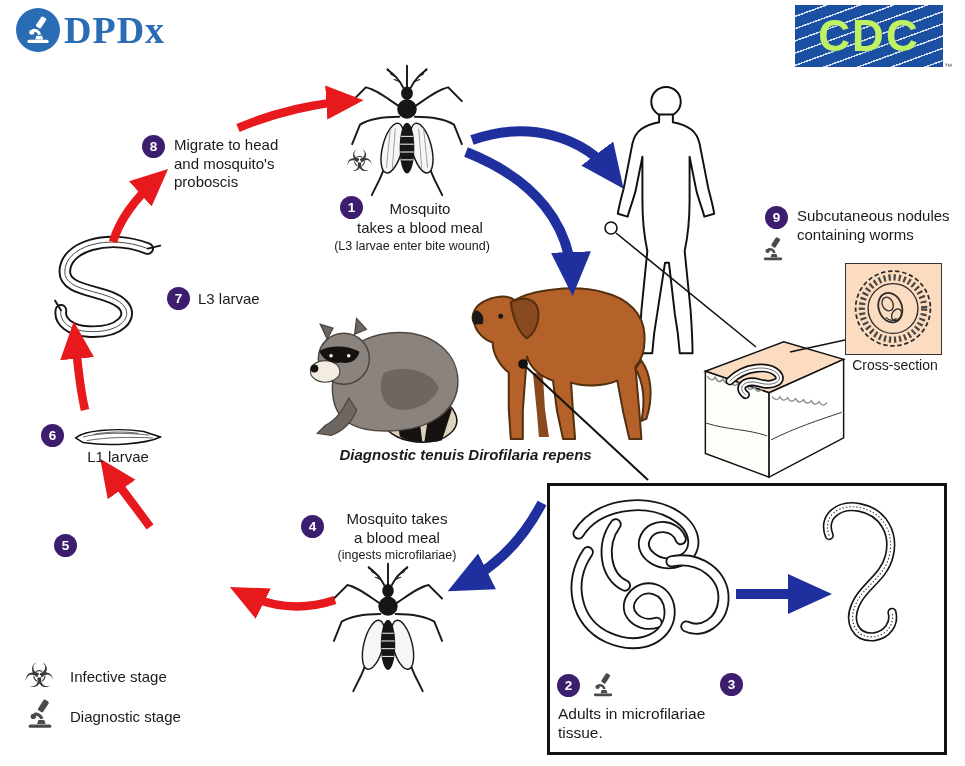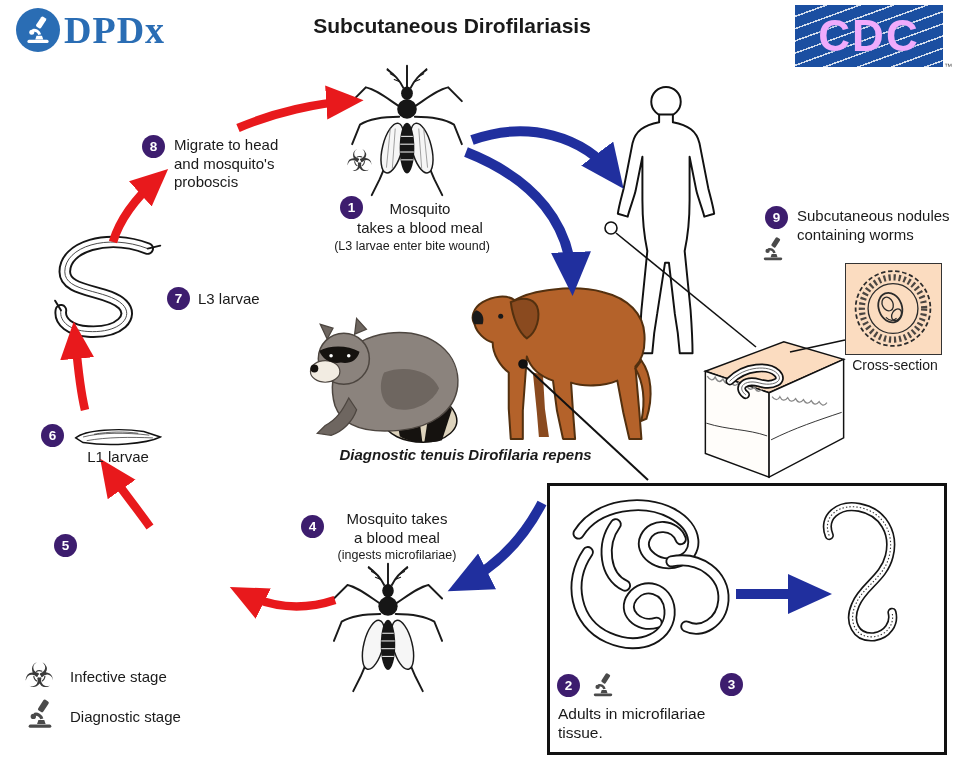--- a/index.html
+++ b/index.html
@@ -18,21 +18,21 @@
   .scope{width:26px;height:26px;z-index:15}
   .title{font-size:21px;font-weight:bold;text-align:center;z-index:15}
   
   .dpdx{display:flex;align-items:center;z-index:15}
   .dpdx-circle{width:44px;height:44px;border-radius:50%;background:#2a6db4;display:flex;align-items:center;justify-content:center}
   .dpdx-text{font-family:"Liberation Serif",serif;font-weight:bold;font-size:38px;color:#2a6db4;margin-left:4px;letter-spacing:1px;line-height:1}
   
   .cdc{width:148px;height:62px;background:#1b4fa1;position:relative;overflow:hidden;z-index:15}
   .cdc-stripes{position:absolute;inset:0;background:repeating-linear-gradient(160deg,transparent 0 10px,rgba(255,255,255,.8) 10px 11.5px)}
   .cdc-text{position:absolute;inset:0;display:flex;align-items:center;justify-content:center;
-            color:#f0abfc;font-weight:800;font-size:44px;letter-spacing:2px;text-shadow:0 0 2px #1b4fa1}
+            color:#bef264;font-weight:800;font-size:44px;letter-spacing:2px;text-shadow:0 0 2px #1b4fa1}
   .cdc-tm{position:absolute;font-size:8px;color:#555;z-index:15}
   .inset-box{border:3px solid #111;background:#fff;z-index:8}
   .cross-inset{background:#fbdcc0;border:1.5px solid #333;z-index:8}
   svg{display:block}
 </style>
 </head>
 <body>
 
 <div id="canvas">
 
@@ -44,21 +44,20 @@
         <path d="M7.3,11.2 a5.8,5.8 0 0 1 7.2,4.2 l-2.3,.6 a3.4,3.4 0 0 0 -4.2,-2.5 z"></path>
         <circle cx="7" cy="13.8" r="2"></circle>
         <path d="M10.8,16.5 h4.4 l1,3 h-6.4 z"></path>
         <rect x="3.5" y="19.8" width="17" height="2.6" rx="1.3"></rect>
       </g>
         </svg>
     </div>
     <span class="dpdx-text">DPDx</span>
   </div>
 
-  <div class="abs title" style="left:252px;top:14px;width:400px">Subcutaneous Dirofilariasis</div>
 
   <div class="abs cdc" style="left:795px;top:5px">
     <div class="cdc-stripes"></div>
     <div class="cdc-text">CDC</div>
   </div>
   <div class="abs cdc-tm" style="left:944px;top:62px">™</div>
 
   <div class="abs z5" style="left:348px;top:58px;width:118px;height:142px">
     <svg viewBox="0 0 120 145" width="118" height="142">
       <g fill="none" stroke="#1a1a1a" stroke-width="2" stroke-linecap="round">

